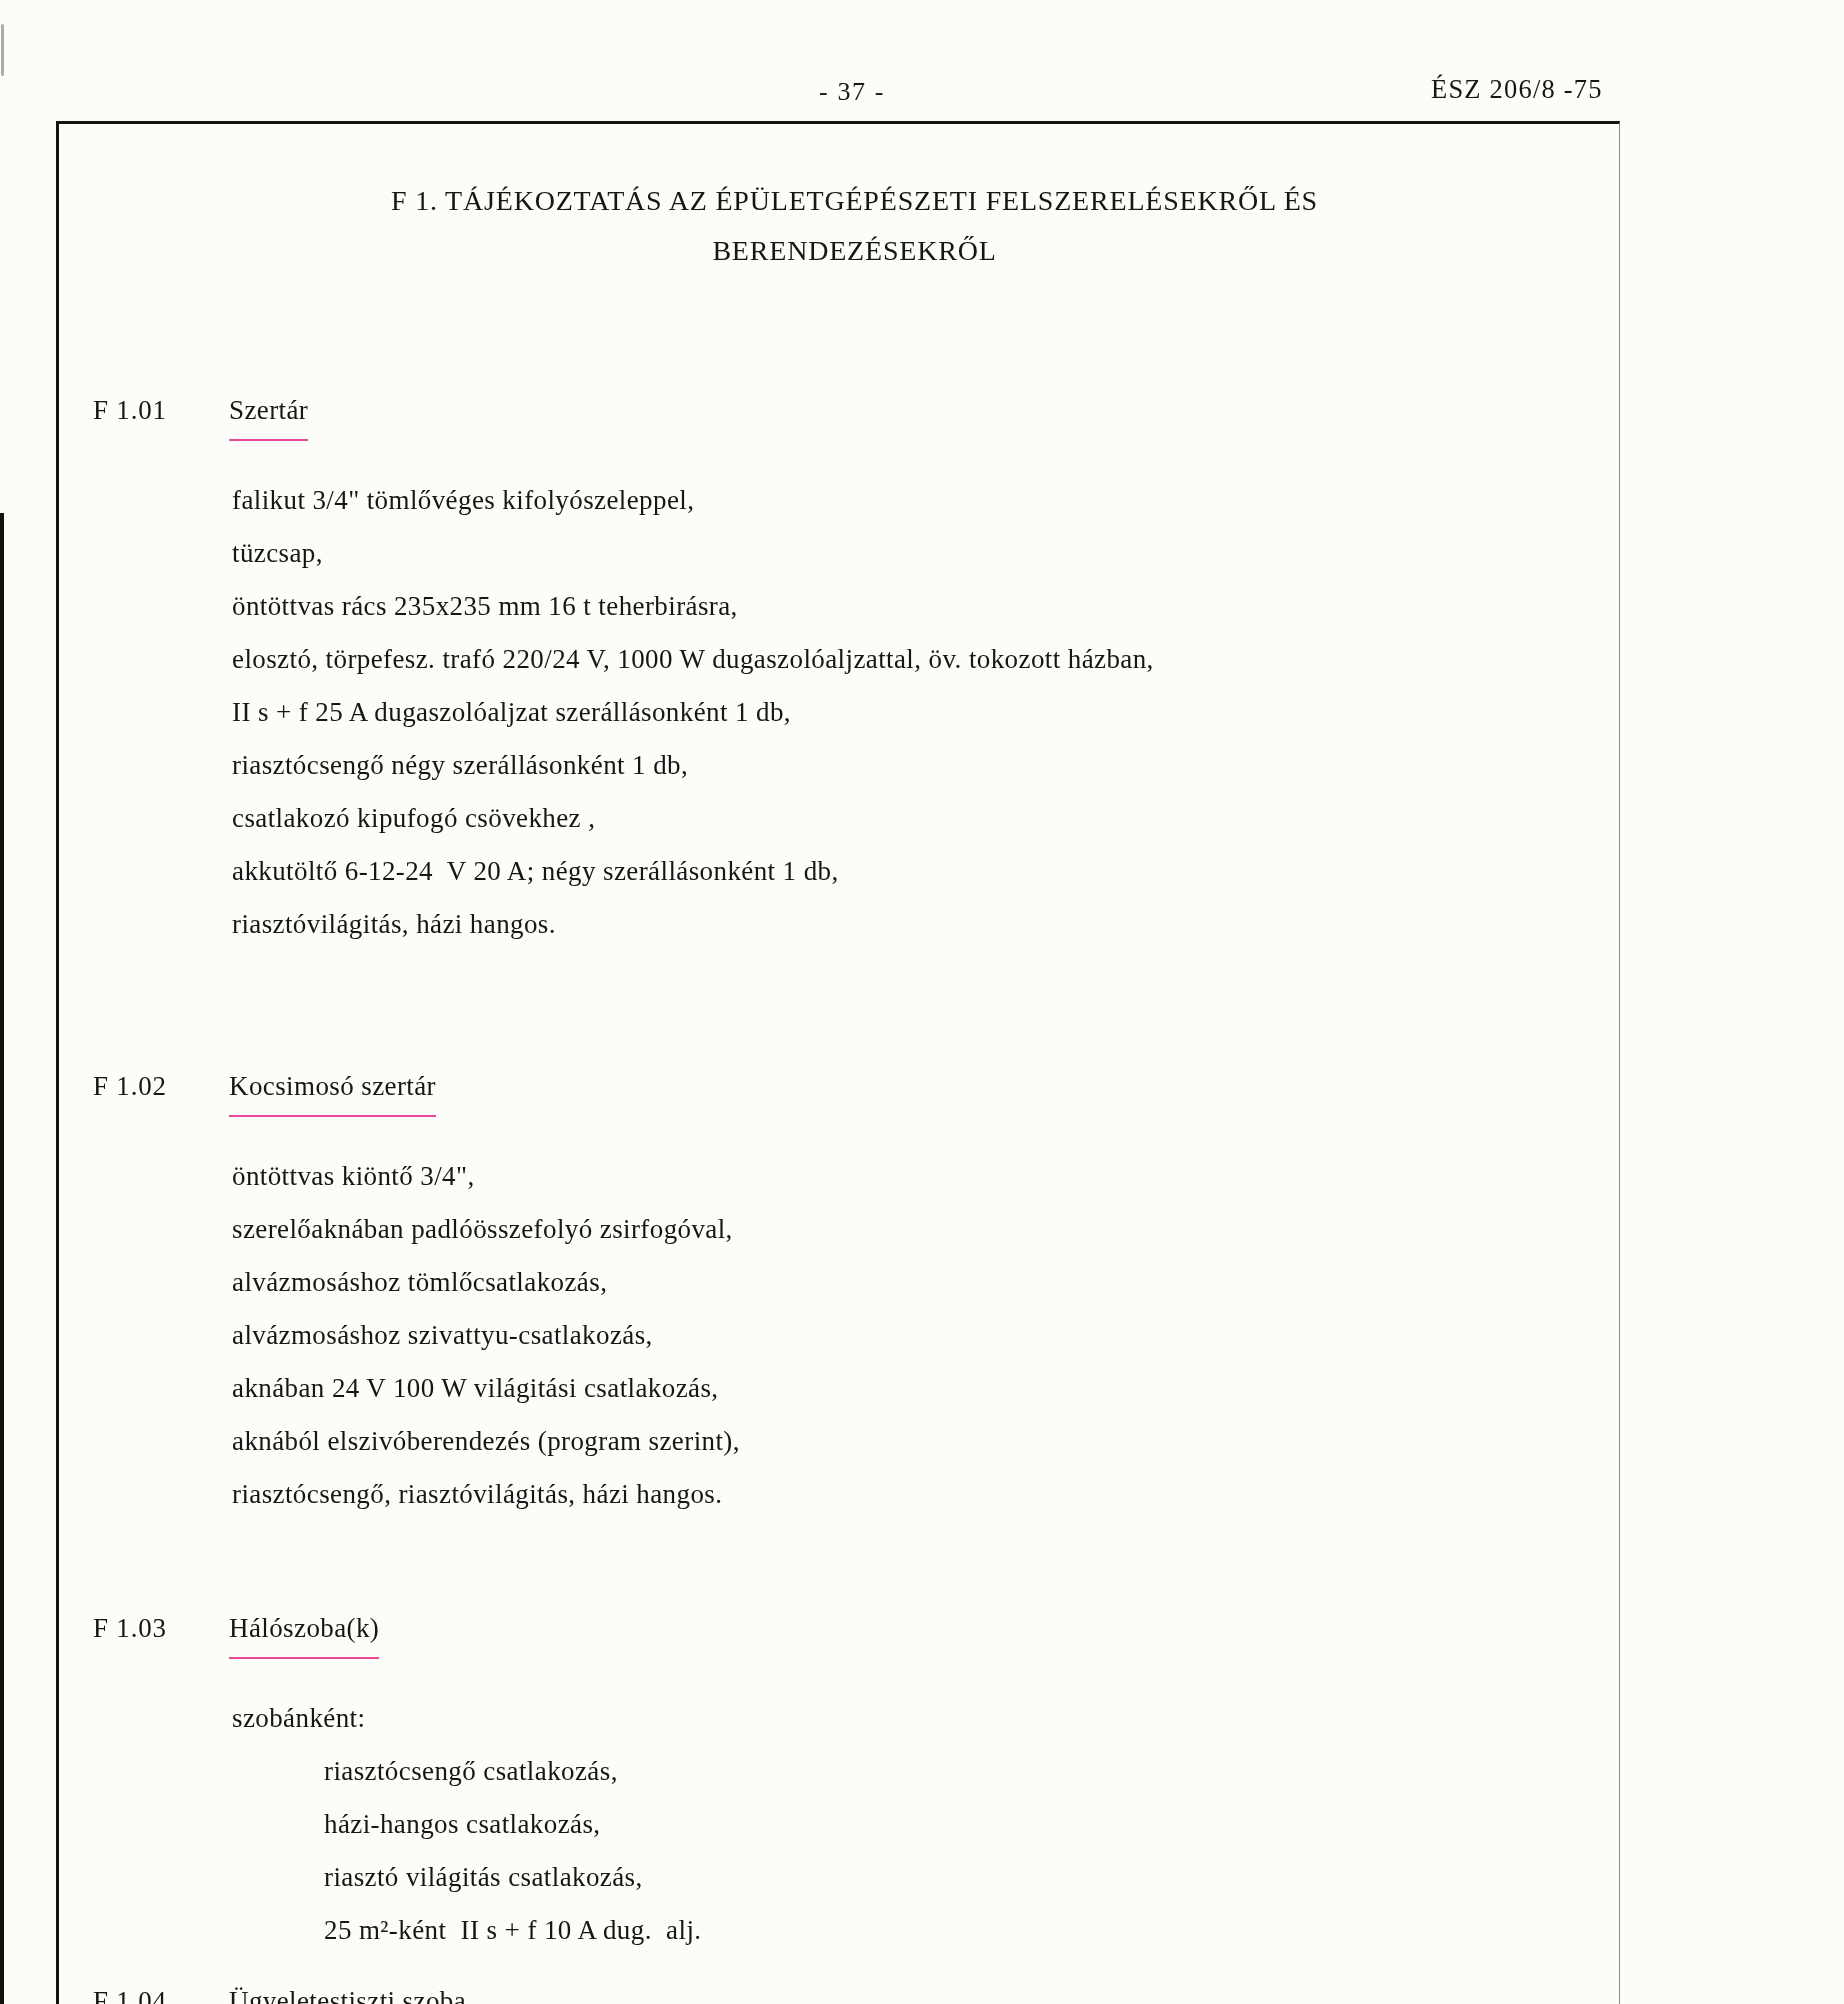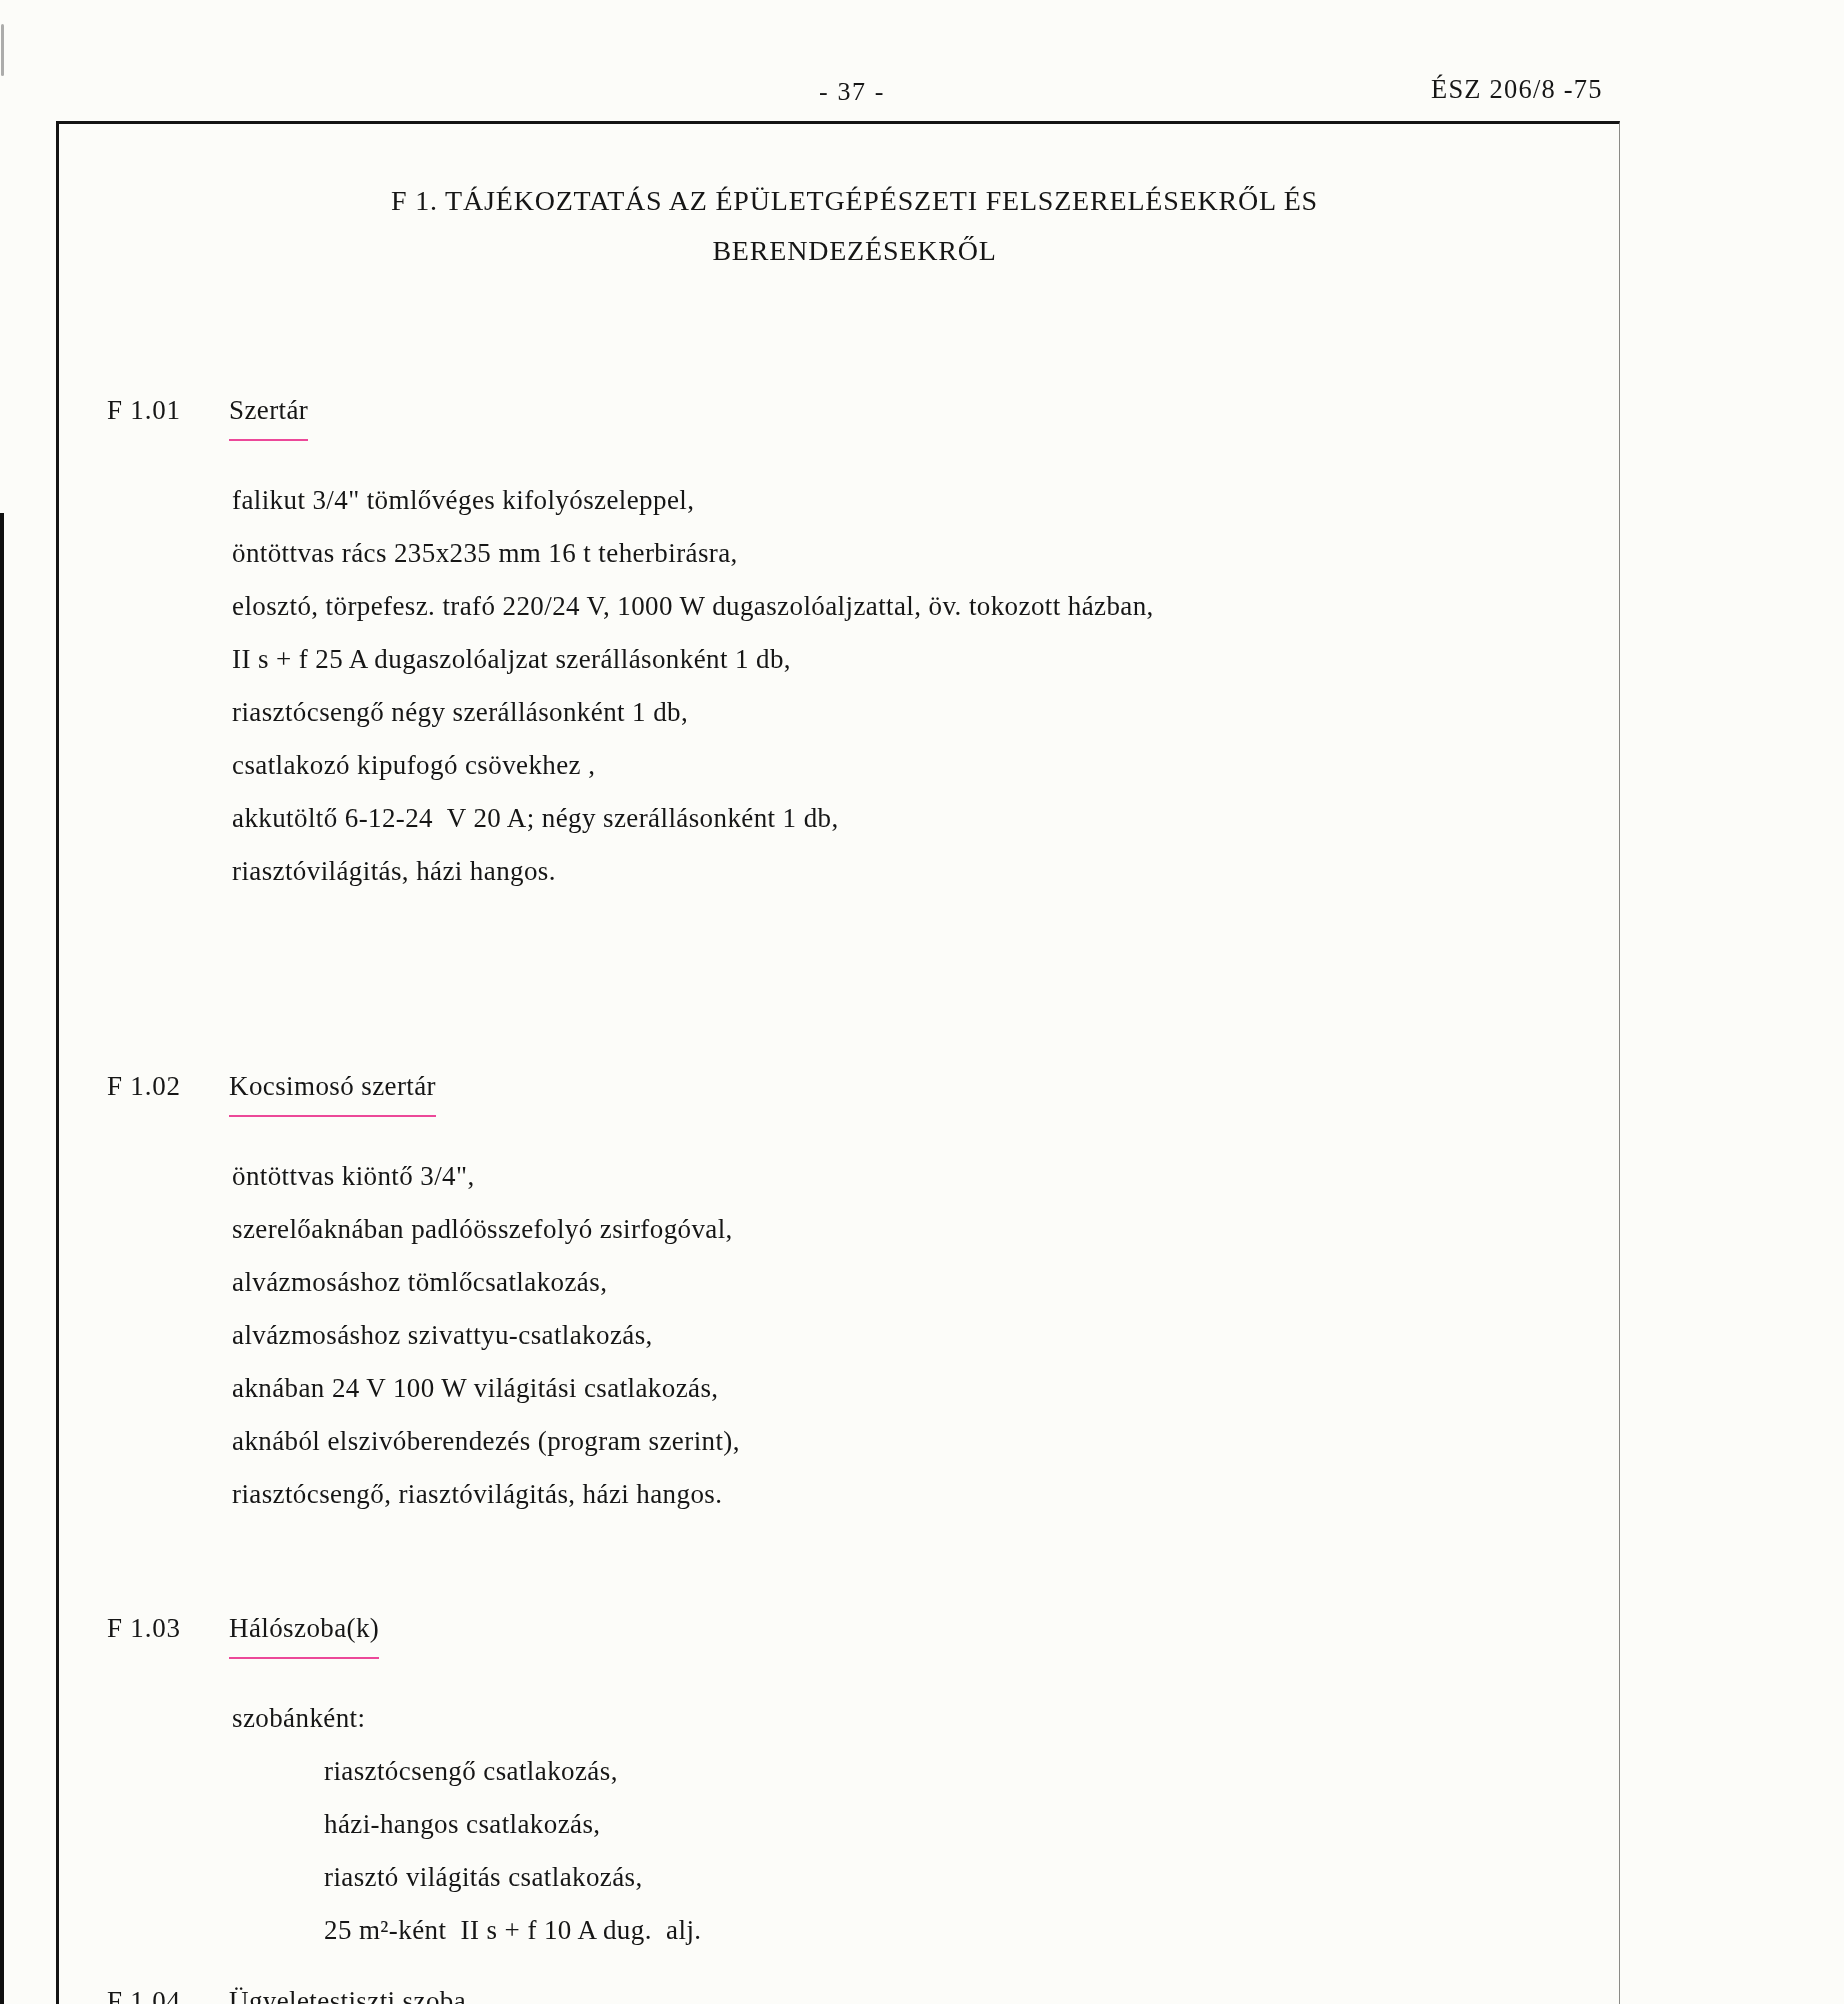--- a/index.html
+++ b/index.html
@@ -36,21 +36,21 @@
     text-align:center;
     font-size:28px;line-height:50px;letter-spacing:0.8px;padding-left:31px;
   }
   
   .sec{position:absolute;left:0;width:100%;font-size:27px;}
   #sec1{top:260px;}
   #sec2{top:936px;}
   #sec3{top:1478px;}
   #sec4{top:1851px;}
   .sec-label{
-    position:absolute;left:48px;top:0;
+    position:absolute;left:34px;top:0;
     line-height:53px;letter-spacing:0.8px;text-align:center;
   }
   .sec-heading{
     margin-left:170px;width:fit-content;
     line-height:53px;letter-spacing:0.4px;
     border-bottom:2px solid #ec4899;
     padding-bottom:2.4px;
   }
   .sec-body{margin-left:173px;margin-top:33px;}
   .line{
@@ -84,20 +84,21 @@
     <div class="title-block">
       <div>F 1. TÁJÉKOZTATÁS AZ ÉPÜLETGÉPÉSZETI FELSZERELÉSEKRŐL ÉS</div>
       <div>BERENDEZÉSEKRŐL</div>
     </div>
 
     <section class="sec" id="sec1">
       <div class="sec-label">F 1.01</div>
       <div class="sec-heading">Szertár</div>
       <div class="sec-body">
         <div class="line">falikut 3/4" tömlővéges kifolyószeleppel,</div>
+        <div class="line">tüzcsap,</div>
         <div class="line">öntöttvas rács 235x235 mm 16 t teherbirásra,</div>
         <div class="line">elosztó, törpefesz. trafó 220/24 V, 1000 W dugaszolóaljzattal, öv. tokozott házban,</div>
         <div class="line">II s + f 25 A dugaszolóaljzat szerállásonként 1 db,</div>
         <div class="line">riasztócsengő négy szerállásonként 1 db,</div>
         <div class="line">csatlakozó kipufogó csövekhez ,</div>
         <div class="line">akkutöltő 6-12-24  V 20 A; négy szerállásonként 1 db,</div>
         <div class="line">riasztóvilágitás, házi hangos.</div>
       </div>
     </section>
 

